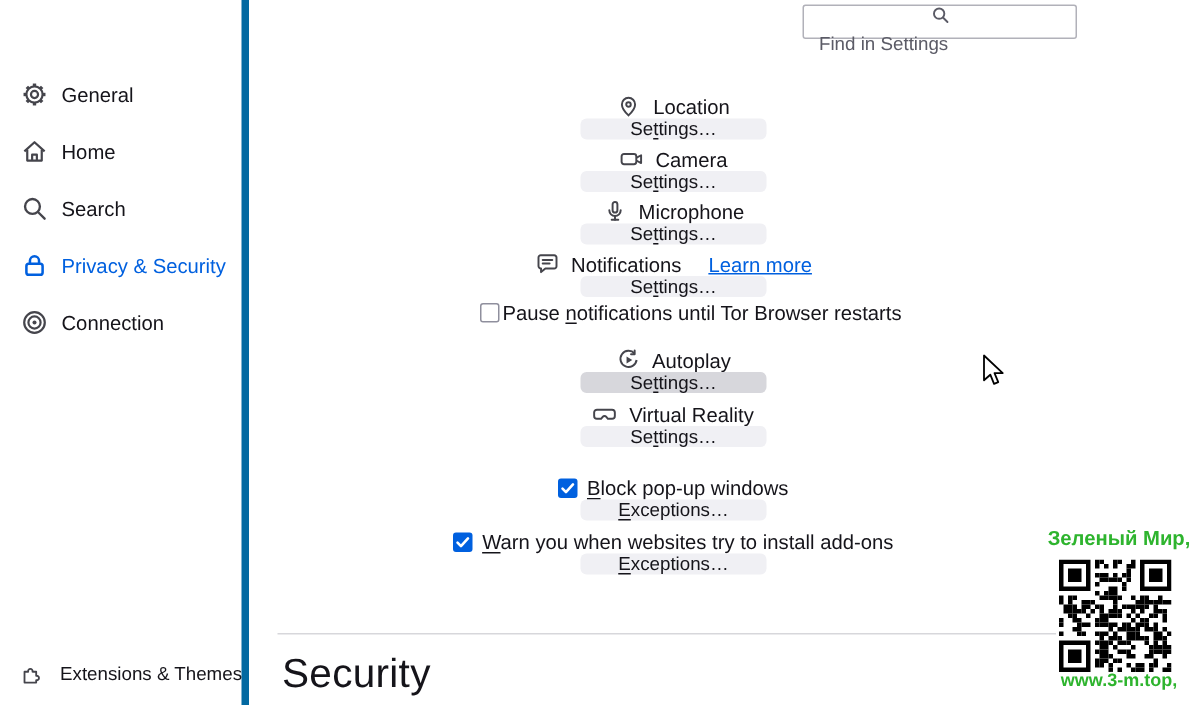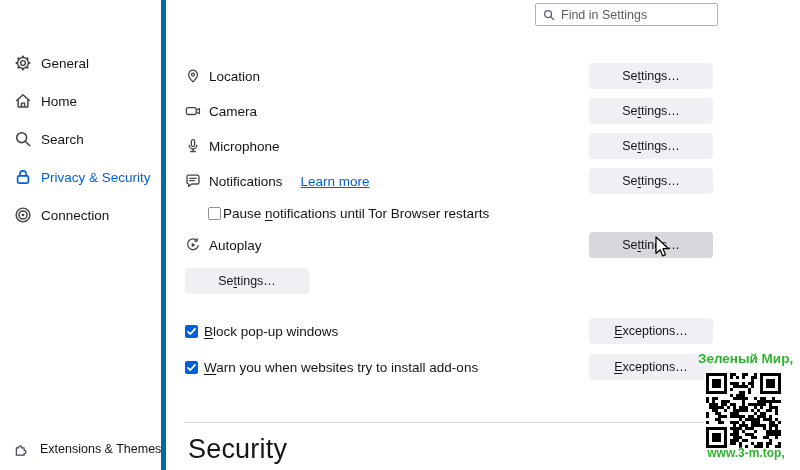--- a/index.html
+++ b/index.html
@@ -9,45 +9,45 @@
 
   
   .sidebar { position:absolute; left:0; top:0; width:166px; height:100%; border-right:5px solid #0369a1; background:#fff; }
   .nav-item { position:absolute; left:14px; height:24px; display:flex; align-items:center; gap:9px;
               font-size:13.5px; color:#15141a; white-space:nowrap; cursor:default; }
   .nav-item.selected { color:#0060df; }
   .nav-item svg { flex:0 0 auto; }
 
   
   .searchbox { position:absolute; left:535px; top:3px; width:183px; height:23px; border:1px solid #b1b1b9;
-               border-radius:2px; background:#fff; display:flex; align-items:center; gap:6px; padding:0 7px; }
+               border-radius:2px; background:#fff; display:flex; align-items:center; gap:6px; padding:0 24px;flex-direction:column; }
   .searchbox input { flex:1; border:none; outline:none; background:transparent; font-family:inherit;
                      font-size:12.5px; color:#15141a; min-width:0; }
   .searchbox input::placeholder { color:#5b5b66; opacity:1; }
 
   
   .srow { position:absolute; left:185px; width:528px; height:26px; display:flex; align-items:center;
-          justify-content:space-between; }
+          justify-content:space-between;flex-direction:column; }
   .rleft { display:flex; align-items:center; gap:8px; font-size:13.5px; white-space:nowrap; }
   .btn { width:124px; height:26px; border:none; border-radius:4px; background:#f0f0f4; font-family:inherit;
          font-size:12.5px; color:#15141a; cursor:default; }
   .btn.hovered { background:#d7d7dc; }
   .u { text-decoration:underline; text-underline-offset:2px; text-decoration-thickness:1px; }
   .link { color:#0060df; text-decoration:underline; font-size:13.5px; margin-left:10px; cursor:pointer; }
 
   .chk { width:13px; height:13px; border-radius:2px; flex:0 0 auto; display:flex; align-items:center;
          justify-content:center; }
   .chk.unchecked { border:1px solid #8f8f9d; background:#fff; }
   .chk.checked { background:#0060df; }
 
   .divider { position:absolute; left:185px; top:422px; width:585px; height:1px; background:#d7d7db; }
   .heading { position:absolute; left:188px; top:434px; font-size:27px; font-weight:300; color:#15141a; letter-spacing:.2px; }
 
   
-  .wm-title { position:absolute; left:698px; top:351px; width:96px; font-size:13.5px;
+  .wm-title { position:absolute; left:698px; top:351px; width:96px; text-align:center; font-size:13.5px;
               font-weight:bold; color:#2eb42e; text-shadow:0 0 2px #fff,0 0 2px #fff; white-space:nowrap; }
   .qr { position:absolute; left:704px; top:371px; background:#fff; padding:2px; line-height:0; }
   .wm-url { position:absolute; left:698px; top:446px; width:96px; text-align:center; font-size:12px;
             font-weight:bold; color:#2eb42e; text-shadow:0 0 2px #fff,0 0 2px #fff; white-space:nowrap; }
 
   .cursor { position:absolute; left:654px; top:236px; pointer-events:none; }
   svg.ic { display:block; }
 </style>
 </head>
 <body>
@@ -203,20 +203,28 @@
           <path d="M12.1 1.7 V4.1 H9.7" stroke-linejoin="round" stroke-linecap="round"></path>
           <path d="M6.7 5.7 L10.5 8 L6.7 10.3 Z" fill="#45454c" stroke="none"></path>
         </svg>
       </span>
       <span>Autoplay</span>
     </div>
     <button class="btn hovered"><span>Se</span><span class="u">t</span><span>tings…</span></button>
   </div>
 
   <div class="srow" style="top:268px">
+    <div class="rleft">
+      <span>
+        <svg class="ic" width="16" height="16" viewBox="0 0 16 16" fill="none" stroke="#45454c" stroke-width="1.3" stroke-linejoin="round">
+          <path d="M3 5.1 H13 A1.9 1.9 0 0 1 14.9 7 V9.3 A1.9 1.9 0 0 1 13 11.2 H10.3 L9.2 9.9 A1.55 1.55 0 0 0 6.8 9.9 L5.7 11.2 H3 A1.9 1.9 0 0 1 1.1 9.3 V7 A1.9 1.9 0 0 1 3 5.1 Z"></path>
+        </svg>
+      </span>
+      <span>Virtual Reality</span>
+    </div>
     <button class="btn"><span>Se</span><span class="u">t</span><span>tings…</span></button>
   </div>
 
   <div class="srow" style="top:318px">
     <div class="rleft" style="gap:6px">
       <span class="chk checked">
         <svg width="11" height="11" viewBox="0 0 12 12">
             <path d="M2.2 6.3 L4.7 8.8 L9.8 3.2" stroke="#fff" stroke-width="1.9" fill="none" stroke-linecap="round" stroke-linejoin="round"></path>
           </svg>
       </span>

